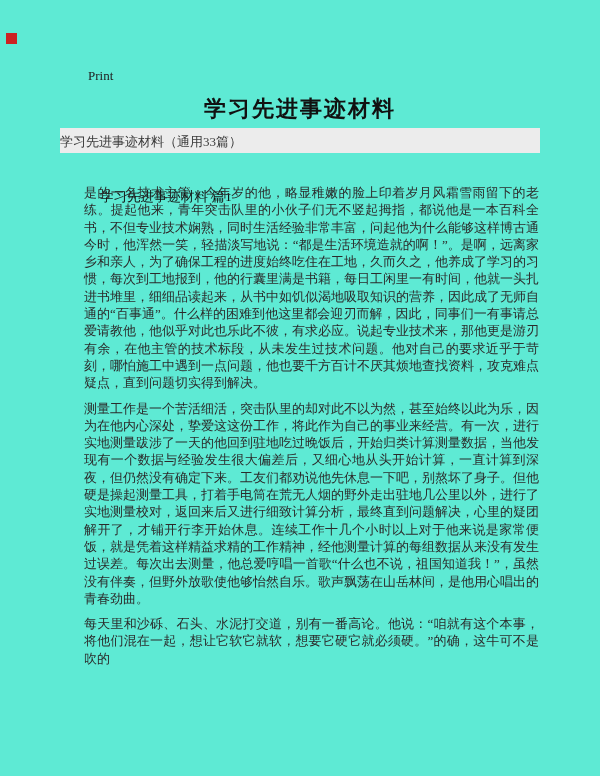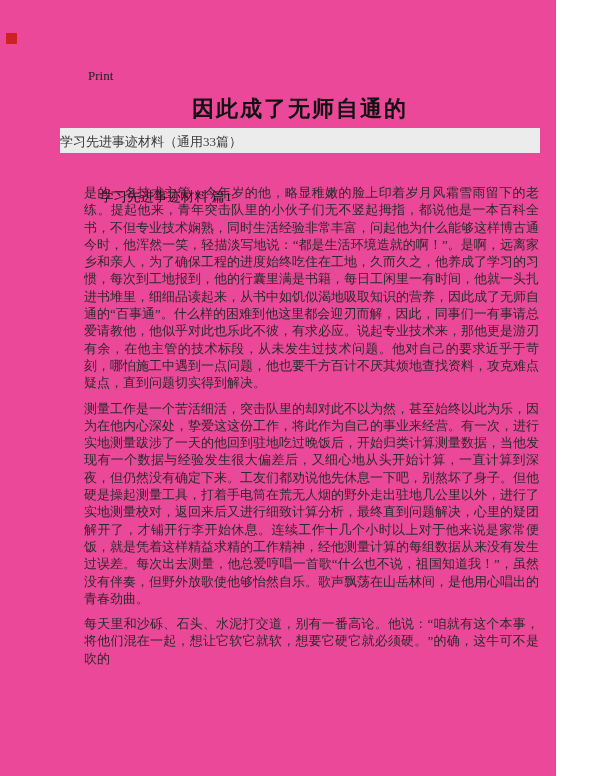--- a/index.html
+++ b/index.html
@@ -1,19 +1,19 @@
 <!DOCTYPE html>
 <html><head>
 <meta charset="utf-8">
 <style>
   html,body{margin:0;padding:0;background:#ffffff;}
   .page{
     position:relative;
-    width:556px;height:776px;
-    background:#ec4899;
+    width:600px;height:776px;
+    background:#5eead4;
     overflow:hidden;
     font-family:"Liberation Serif","DejaVu Serif",serif;
     color:#2b2b2b;
   }
   .red-marker{
     position:absolute;left:6px;top:33px;
     width:11px;height:11px;
     background:#cc2222;
   }
   .print-link{
@@ -56,21 +56,21 @@
 </style>
 </head>
 <body>
 
 <div class="page">
 
   <div class="red-marker"></div>
 
   <div class="print-link">Print</div>
 
-  <h1 class="doc-title">因此成了无师自通的</h1>
+  <h1 class="doc-title">学习先进事迹材料</h1>
 
   <div class="subtitle-band">
     <span>学习先进事迹材料（通用33篇）</span>
   </div>
 
   <h2 class="section-heading">学习先进事迹材料 篇1</h2>
 
   <div class="body-text">
     <p>是的一名技术主管，今年岁的他，略显稚嫩的脸上印着岁月风霜雪雨留下的老练。提起他来，青年突击队里的小伙子们无不竖起拇指，都说他是一本百科全书，不但专业技术娴熟，同时生活经验非常丰富，问起他为什么能够这样博古通今时，他浑然一笑，轻描淡写地说：“都是生活环境造就的啊！”。是啊，远离家乡和亲人，为了确保工程的进度始终吃住在工地，久而久之，他养成了学习的习惯，每次到工地报到，他的行囊里满是书籍，每日工闲里一有时间，他就一头扎进书堆里，细细品读起来，从书中如饥似渴地吸取知识的营养，因此成了无师自通的“百事通”。什么样的困难到他这里都会迎刃而解，因此，同事们一有事请总爱请教他，他似乎对此也乐此不彼，有求必应。说起专业技术来，那他更是游刃有余，在他主管的技术标段，从未发生过技术问题。他对自己的要求近乎于苛刻，哪怕施工中遇到一点问题，他也要千方百计不厌其烦地查找资料，攻克难点疑点，直到问题切实得到解决。</p>
     <p>测量工作是一个苦活细活，突击队里的却对此不以为然，甚至始终以此为乐，因为在他内心深处，挚爱这这份工作，将此作为自己的事业来经营。有一次，进行实地测量跋涉了一天的他回到驻地吃过晚饭后，开始归类计算测量数据，当他发现有一个数据与经验发生很大偏差后，又细心地从头开始计算，一直计算到深夜，但仍然没有确定下来。工友们都劝说他先休息一下吧，别熬坏了身子。但他硬是操起测量工具，打着手电筒在荒无人烟的野外走出驻地几公里以外，进行了实地测量校对，返回来后又进行细致计算分析，最终直到问题解决，心里的疑团解开了，才铺开行李开始休息。连续工作十几个小时以上对于他来说是家常便饭，就是凭着这样精益求精的工作精神，经他测量计算的每组数据从来没有发生过误差。每次出去测量，他总爱哼唱一首歌“什么也不说，祖国知道我！”，虽然没有伴奏，但野外放歌使他够怡然自乐。歌声飘荡在山岳林间，是他用心唱出的青春劲曲。</p>

